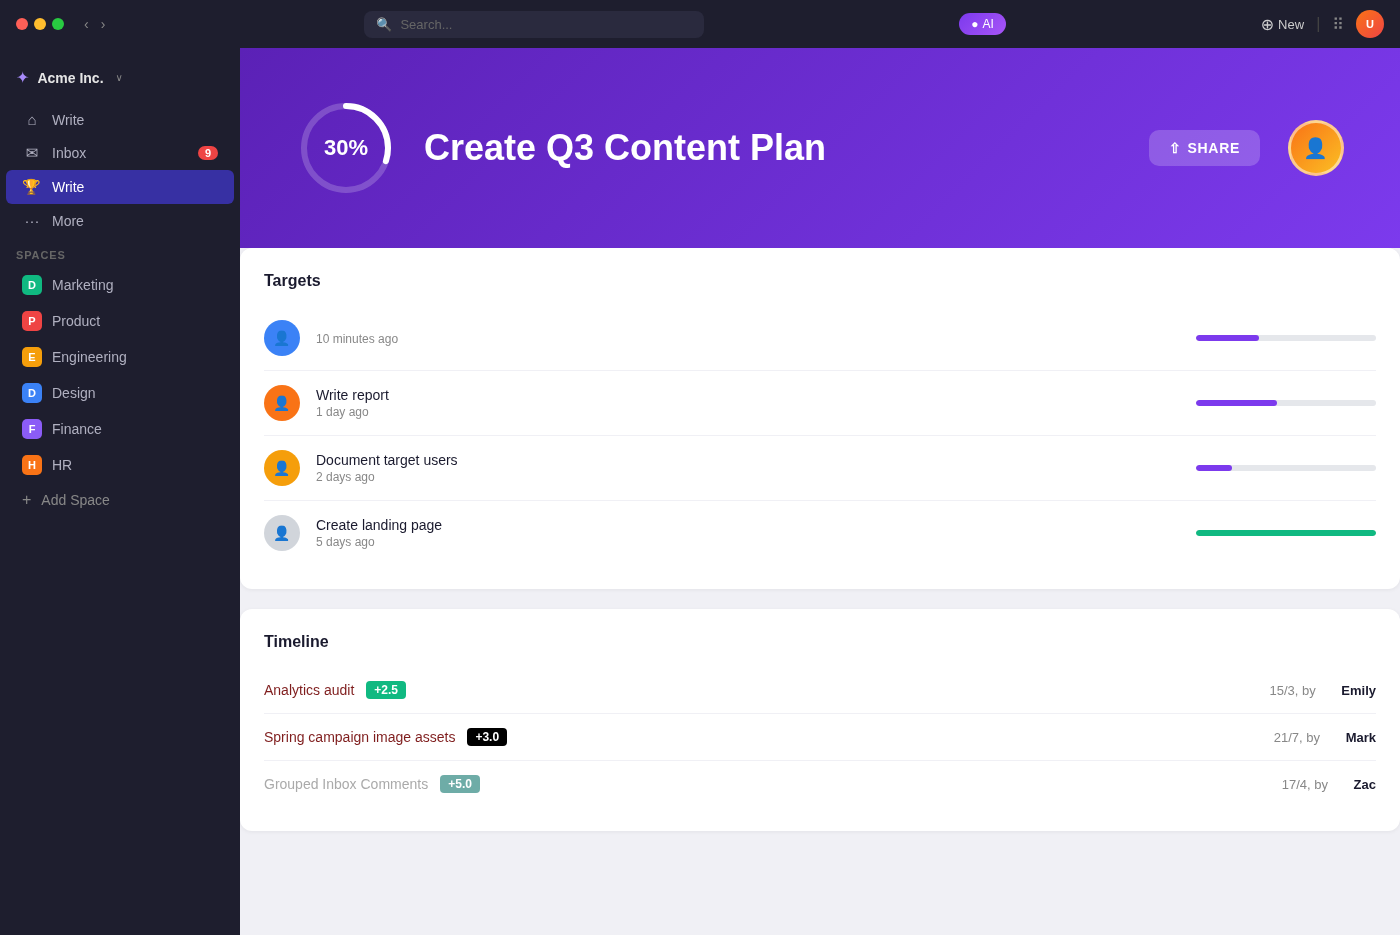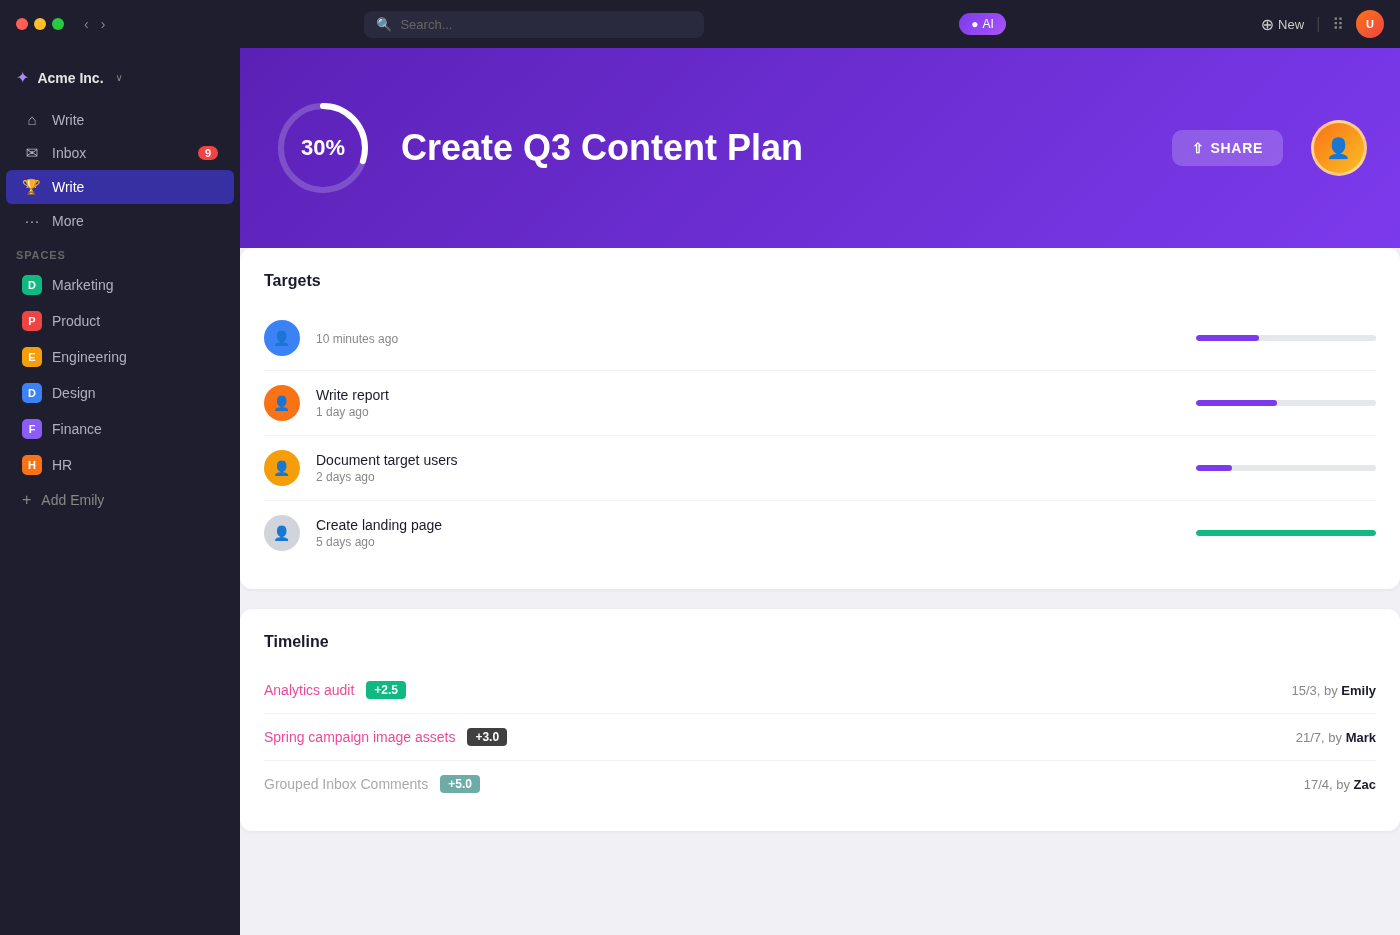--- a/index.html
+++ b/index.html
@@ -132,21 +132,21 @@
       flex: 1;
       display: flex;
       flex-direction: column;
       overflow: hidden;
       background: #f0f0f5;
     }
 
     
     .goal-banner {
       background: linear-gradient(135deg, #5b21b6, #7c3aed);
-      padding: 32px 33px;
+      padding: 32px 56px;
       display: flex;
       align-items: center;
       gap: 28px;
       flex-shrink: 0;
       min-height: 200px;
       position: relative;
       justify-content: space-between;
     }
 
     .progress-ring-container {
@@ -266,35 +266,35 @@
 
     
     .timeline-item {
       display: flex;
       align-items: center;
       gap: 12px;
       padding: 14px 0;
       border-bottom: 1px solid #f0f0f5;
     }
     .timeline-item:last-child { border-bottom: none; }
-    .timeline-name { font-size: 14px; font-weight: 500; color: #ec4899; }
+    .timeline-name { font-size: 14px; font-weight: 500; color: #7f1d1d; }
     .timeline-name.muted { color: #aaa; }
     .timeline-badge {
       padding: 2px 8px;
       border-radius: 4px;
       font-size: 12px;
       font-weight: 600;
       color: white;
     }
     .timeline-right {
       margin-left: auto;
       font-size: 13px;
       color: #888;
     }
-    .timeline-right strong { color: #1a1a2e; font-weight: 600; }
+    .timeline-right strong { color: #1a1a2e; font-weight: 600; margin-left: 22px; }
   </style>
 </head>
 <body>
 
 <div class="titlebar">
   <div class="traffic-lights">
     <div class="traffic-light tl-red"></div>
     <div class="traffic-light tl-yellow"></div>
     <div class="traffic-light tl-green"></div>
   </div>
@@ -370,21 +370,21 @@
       <div class="space-dot" style="background:#8b5cf6;">F</div>
       <span>Finance</span>
     </div>
     <div class="sidebar-item">
       <div class="space-dot" style="background:#f97316;">H</div>
       <span>HR</span>
     </div>
 
     <div class="add-space">
       <span style="font-size:16px; font-weight:300;">+</span>
-      <span>Add Emily</span>
+      <span>Add Space</span>
     </div>
   </div>
 
   <div class="content">
 
     <div class="goal-banner">
       <div class="progress-ring-container">
         <svg width="100" height="100" viewBox="0 0 100 100">
           <circle cx="50" cy="50" r="42" fill="none" stroke="rgba(255,255,255,0.2)" stroke-width="6"></circle>
           <circle cx="50" cy="50" r="42" fill="none" stroke="white" stroke-width="6" stroke-dasharray="263.9" stroke-dashoffset="184.7" stroke-linecap="round"></circle>
@@ -461,21 +461,21 @@
           <span class="timeline-badge" style="background:#10b981;">+2.5</span>
           <div class="timeline-right">
             <span>15/3,</span>
             <span> by </span>
             <strong>Emily</strong>
           </div>
         </div>
 
         <div class="timeline-item">
           <span class="timeline-name">Spring campaign image assets</span>
-          <span class="timeline-badge" style="background:#404040;">+3.0</span>
+          <span class="timeline-badge" style="background:#000000;">+3.0</span>
           <div class="timeline-right">
             <span>21/7,</span>
             <span> by </span>
             <strong>Mark</strong>
           </div>
         </div>
 
         <div class="timeline-item">
           <span class="timeline-name muted">Grouped Inbox Comments</span>
           <span class="timeline-badge" style="background:#0f766e; opacity:0.6;">+5.0</span>

